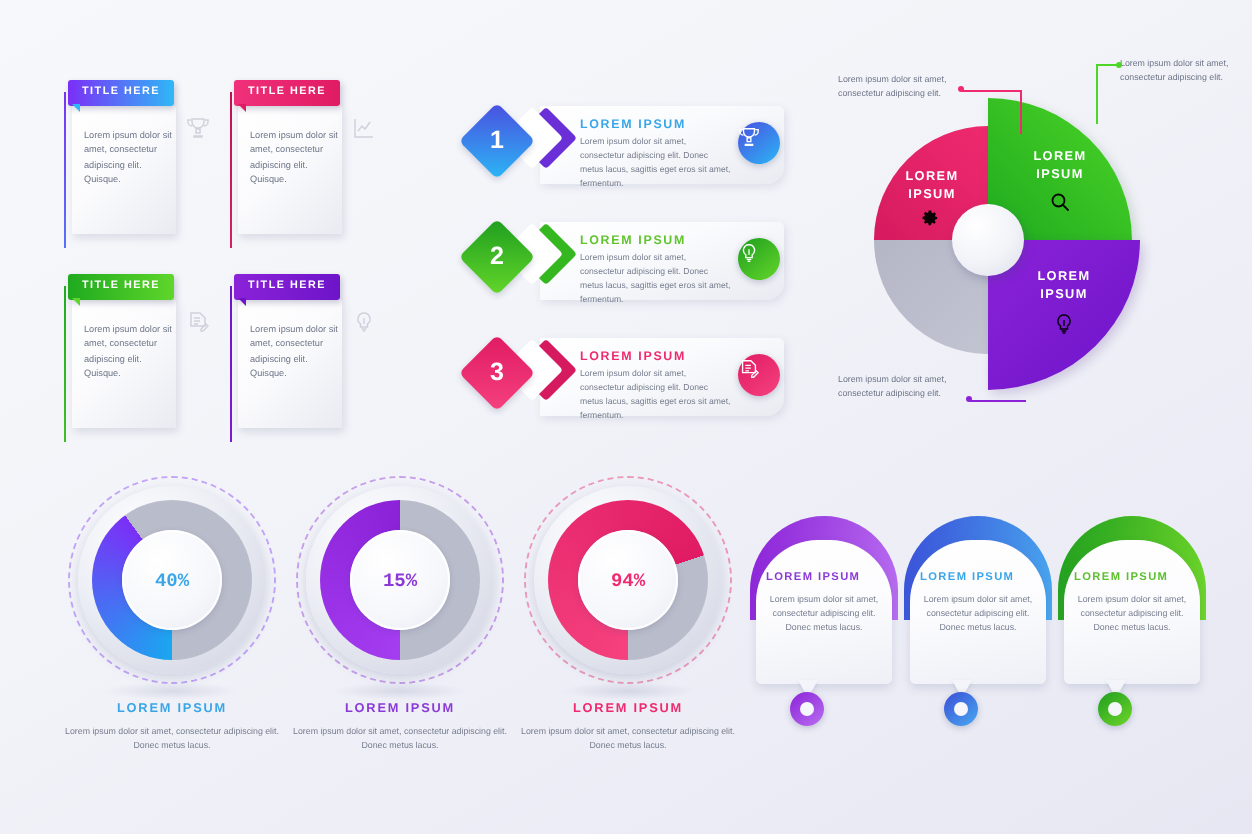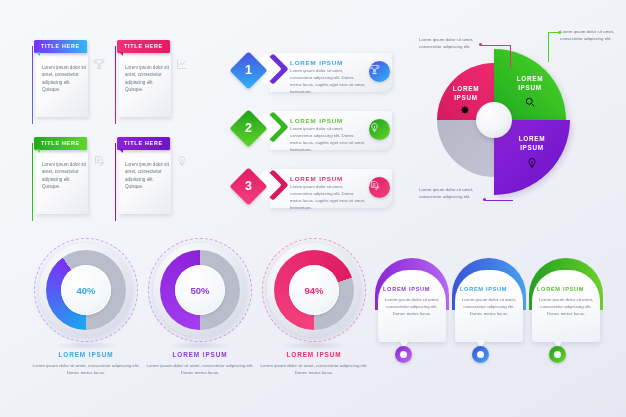--- a/index.html
+++ b/index.html
@@ -182,21 +182,21 @@
     position: absolute; left: 16px; top: 12px;
     width: 80px; height: 80px; border-radius: 50%;
   }
   .gauge .inner {
     position: absolute; left: 31px; top: 27px;
     width: 50px; height: 50px; border-radius: 50%;
     background: radial-gradient(circle at 36% 30%, #ffffff 0%, #f6f7fb 60%, #e7e9f1 100%);
     box-shadow: inset 0 0 0 1.1px rgba(255,255,255,.85), 0 1px 3px rgba(60,70,120,.18);
     display:flex; align-items:center; justify-content:center;
   }
-  .gauge .pct { font-size: 9.5px; font-weight: bold; }
+  .gauge .pct { font-size: 9.5px; font-weight: bold; font-family: Liberation Mono, monospace; }
   .gauge .shadow {
     position: absolute; left: 22px; top: 103px;
     width: 68px; height: 9px; border-radius: 50%;
     background: radial-gradient(ellipse, rgba(90,100,150,.17) 0%, rgba(90,100,150,0) 70%);
   }
   .gauge .gtitle {
     position: absolute; top: 113px; left: 0; width: 112px;
     text-align: center; font-size: 6.4px; font-weight: bold; letter-spacing: .9px;
   }
   .gauge .gtext {
@@ -409,21 +409,21 @@
         </div>
         <div class="gtitle" style="color:#3aa6e8">LOREM IPSUM</div>
         <div class="gtext">Lorem ipsum dolor sit amet, consectetur adipiscing elit. Donec metus lacus.</div>
       </div>
       <div class="gauge" style="left: 144px;">
         <div class="shadow"></div>
         <div class="dash" style="border-color:#8b22d866"></div>
         <div class="plateo"></div>
         <div class="ring" style="background:conic-gradient(from 180deg,#a43cf0 0deg,#8b22d8 180deg,#b9bcca 180deg,#b9bcca 360deg)"></div>
         <div class="inner">
-          <span class="pct" style="color:#8b3ad8">50%</span>
+          <span class="pct" style="color:#8b3ad8">15%</span>
         </div>
         <div class="gtitle" style="color:#8b3ad8">LOREM IPSUM</div>
         <div class="gtext">Lorem ipsum dolor sit amet, consectetur adipiscing elit. Donec metus lacus.</div>
       </div>
       <div class="gauge" style="left: 258px;">
         <div class="shadow"></div>
         <div class="dash" style="border-color:#e01b6366"></div>
         <div class="plateo"></div>
         <div class="ring" style="background:conic-gradient(from 180deg,#f5417e 0deg,#e01b63 252deg,#b9bcca 252deg,#b9bcca 360deg)"></div>
         <div class="inner">

